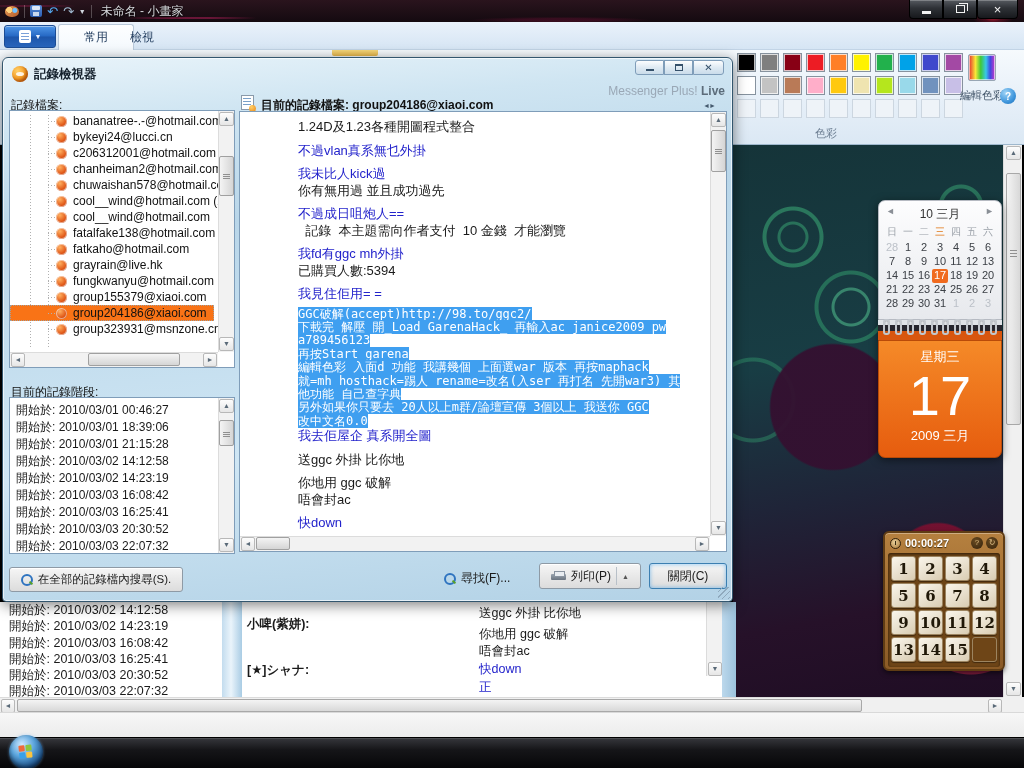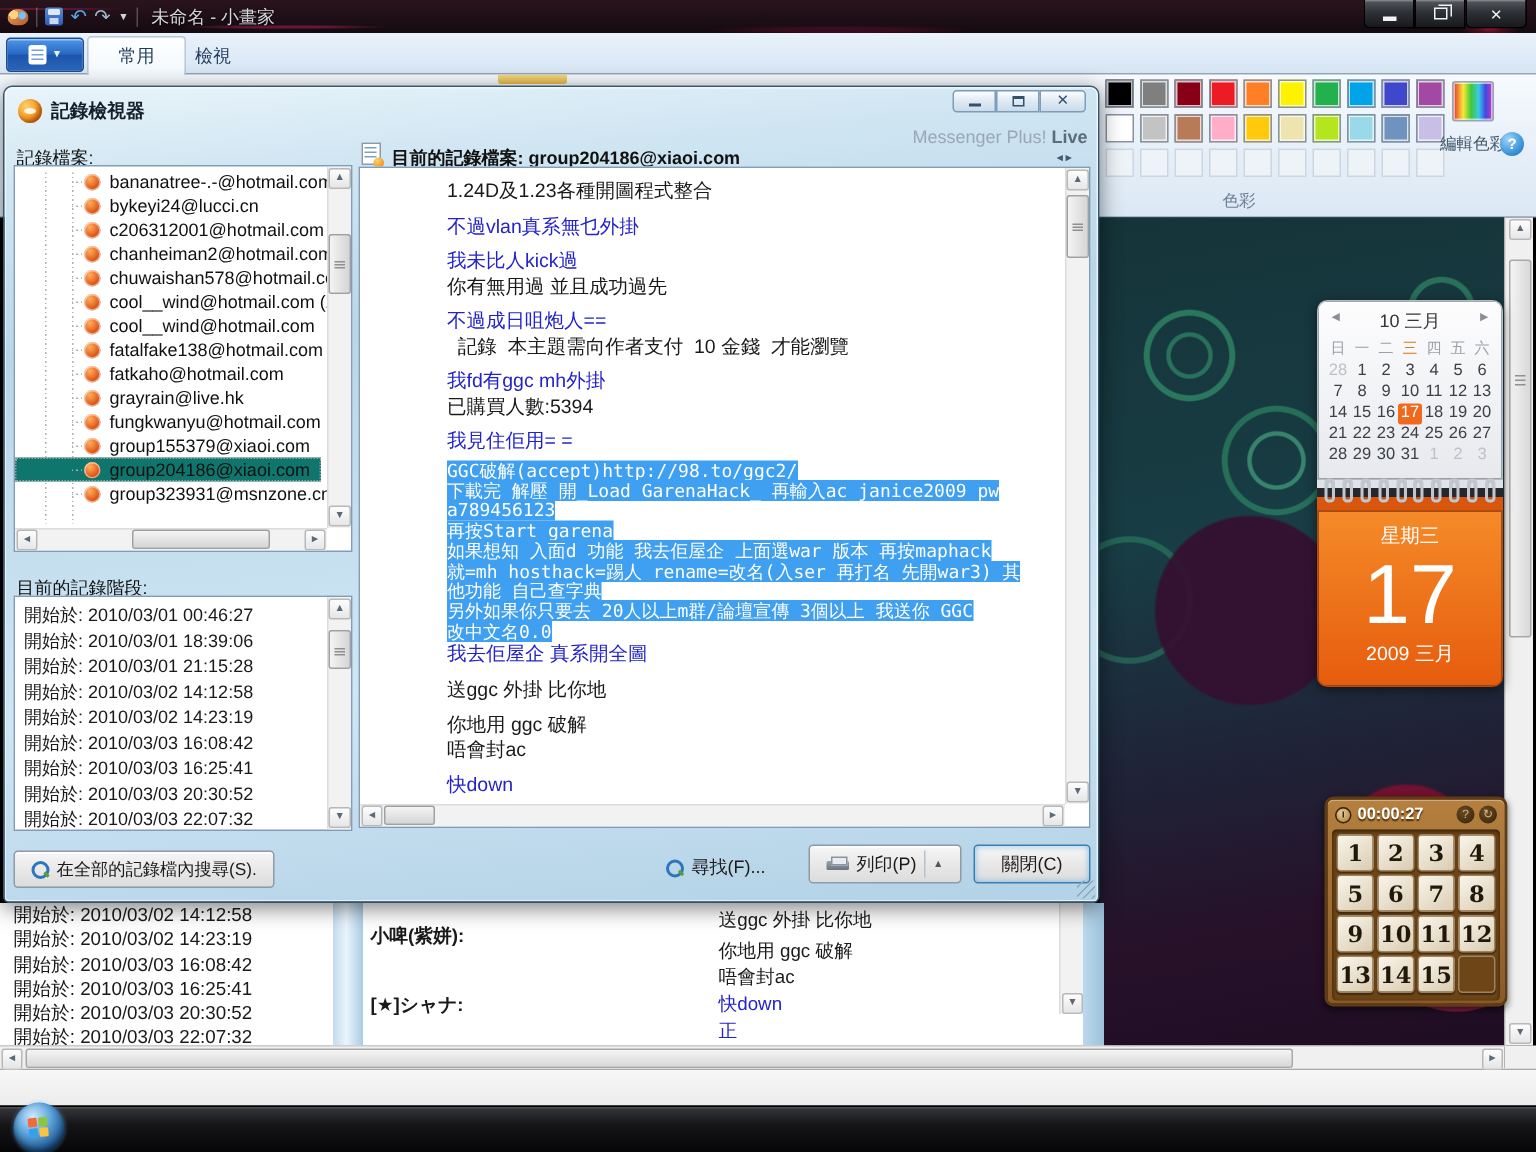--- a/index.html
+++ b/index.html
@@ -34,21 +34,21 @@
 .glyph-restore:before{content:"";position:absolute;left:2px;top:-3px;width:8px;height:7px;border:1px solid #f2f2f2;border-left:none;border-bottom:none}
 .glyph-x{color:#f4f4f4;font-size:13px;line-height:13px}
 
 
 #tabrow{left:0;top:22px;width:1024px;height:28px;background:linear-gradient(#eaf2fb,#d6e5f4);border-bottom:1px solid #c2d4e6}
 #paintmenu{left:4px;top:25px;width:52px;height:23px;border-radius:3px;border:1px solid #1b4c94;background:linear-gradient(#4f97e8,#2668c4 48%,#1c55aa 52%,#2a66bc);display:flex;align-items:center;justify-content:center;gap:4px;box-shadow:inset 0 1px 0 rgba(255,255,255,.45)}
 .pm-doc{width:12px;height:13px;background:#fff;border-radius:2px;position:relative}
 .pm-doc:before{content:"";position:absolute;left:2px;top:3px;width:8px;height:1px;background:#7aa0d8;box-shadow:0 3px 0 #7aa0d8,0 6px 0 #7aa0d8}
 .pm-caret{color:#eaf2ff;font-size:7px}
 .tab{top:24px;height:26px;display:flex;align-items:center;justify-content:center;font-size:12px;color:#1e395b}
-#tab-home{left:58px;width:66px;background:linear-gradient(#fdfeff,#f4f9fd);border:1px solid #b9c9da;border-bottom:none;border-radius:3px 3px 0 0}
+#tab-home{left:58px;width:76px;background:linear-gradient(#fdfeff,#f4f9fd);border:1px solid #b9c9da;border-bottom:none;border-radius:3px 3px 0 0}
 #tab-view{left:116px;width:52px}
 
 
 #ribbon{left:0;top:50px;width:1024px;height:95px;background:linear-gradient(#f6fafd,#e6eff8 55%,#dbe8f4);border-bottom:1px solid #9fb8cd}
 .peek{left:332px;top:50px;width:46px;height:6px;background:linear-gradient(#f6d87c,#e8b84c);border-radius:0 0 2px 2px}
 #pal-wrap{left:737px;top:53px}
 .palrow{display:flex;gap:4px;margin-bottom:4px}
 .swatch{width:19px;height:19px;border:1px solid #86929e;box-shadow:inset 0 0 0 1px rgba(255,255,255,.75)}
 .swatch-empty{width:19px;height:19px;border:1px solid #ccd6e0;background:#eef3f8}
 #editcolors{left:968px;top:54px;width:28px;height:27px;border:1px solid #98a6b4;border-radius:2px;background:linear-gradient(90deg,#e83030,#f8e838 25%,#40c838 45%,#38c8e8 65%,#4048e0 82%,#c838c8);box-shadow:inset 0 0 0 1px rgba(255,255,255,.6)}
@@ -155,21 +155,21 @@
 #lv-hdr{left:258px;top:39px;font-size:12px;font-weight:bold;color:#111}
 #lv-split{left:700px;top:44px;font-size:7px;color:#45596d;letter-spacing:-1px}
 
 .listbox{position:absolute;background:#fff;border:1px solid #7f9db9}
 #files-box{left:6px;top:52px;width:226px;height:258px;overflow:hidden}
 #files{position:absolute;left:0;top:2px;right:20px}
 .dotline{position:absolute;top:4px;bottom:18px;width:1px;background:repeating-linear-gradient(#b0b0b0 0 1px,transparent 1px 3px)}
 .frow{height:16px;display:flex;align-items:center;font-size:12px;color:#111;white-space:nowrap;position:relative;padding-left:46px}
 .frow .tdash{position:absolute;left:38px;top:8px;width:8px;height:1px;background:repeating-linear-gradient(90deg,#b0b0b0 0 1px,transparent 1px 3px)}
 .ficon{width:11px;height:11px;border-radius:50%;background:radial-gradient(circle at 35% 30%,#ffb060,#e05818 60%,#a03008);margin-right:6px;flex:0 0 11px;box-shadow:inset 0 0 0 1px rgba(255,255,255,.5)}
-.fsel{background:#0f766e;outline:1px dotted #a0a0a0;outline-offset:-1px}
+.fsel{background:#f97316;outline:1px dotted #a0a0a0;outline-offset:-1px}
 .vsb{position:absolute;right:0;top:0;width:16px;background:#f2f2f2;border-left:1px solid #dcdcdc}
 .vsb .sb-arr{position:absolute;left:0px;width:15px}
 .vsb-thumb{position:absolute;left:0px;width:15px;background:linear-gradient(90deg,#f4f4f4,#d5d5d5);border:1px solid #a0a0a0;border-radius:2px}
 .vsb-thumb:before{content:"";position:absolute;left:3px;top:45%;width:7px;height:1px;background:#909090;box-shadow:0 2px 0 #909090,0 4px 0 #909090}
 #files-vsb{bottom:15px}
 #files-hsb{position:absolute;left:0;bottom:0;right:16px;height:15px;background:#f2f2f2;border-top:1px solid #dcdcdc}
 #files-hsb .sb-arr{position:absolute;top:0}
 #files-hthumb{position:absolute;left:78px;top:0px;width:92px;height:13px;background:linear-gradient(#f4f4f4,#d5d5d5);border:1px solid #a0a0a0;border-radius:2px}
 #sess-box{left:6px;top:339px;width:226px;height:157px;overflow:hidden}
 #sess1{position:absolute;left:0;top:4px;right:16px}
@@ -614,21 +614,21 @@
           <div class="msg mb gap">不過成日咀炮人==</div>
           <div class="msg mk">  記錄  本主題需向作者支付  10 金錢  才能瀏覽</div>
           <div class="msg mb gap">我fd有ggc mh外掛</div>
           <div class="msg mk">已購買人數:5394</div>
           <div class="msg mb gap">我見住佢用= =</div>
           <div class="selblock">
             <div class="selline"><span class="seltext">GGC破解(accept)http://98.to/ggc2/</span></div>
             <div class="selline"><span class="seltext">下載完 解壓 開_Load GarenaHack_ 再輸入ac janice2009 pw</span></div>
             <div class="selline"><span class="seltext">a789456123</span></div>
             <div class="selline"><span class="seltext">再按Start garena</span></div>
-            <div class="selline"><span class="seltext">如果想知 入面d 功能 我去佢屋企 上面選war 版本 再按maphack</span></div>
+            <div class="selline"><span class="seltext">編輯色彩 入面d 功能 我講幾個 上面選war 版本 再按maphack</span></div>
             <div class="selline"><span class="seltext">就=mh hosthack=踢人 rename=改名(入ser 再打名 先開war3) 其</span></div>
             <div class="selline"><span class="seltext">他功能 自己查字典</span></div>
             <div class="selline"><span class="seltext">另外如果你只要去 20人以上m群/論壇宣傳 3個以上 我送你 GGC</span></div>
             <div class="selline"><span class="seltext">改中文名0.0</span></div>
           </div>
           <div class="msg mb">我去佢屋企 真系開全圖</div>
           <div class="msg mk gap">送ggc 外掛 比你地</div>
           <div class="msg mk gap">你地用 ggc 破解</div>
           <div class="msg mk">唔會封ac</div>
           <div class="msg mb gap">快down</div>

